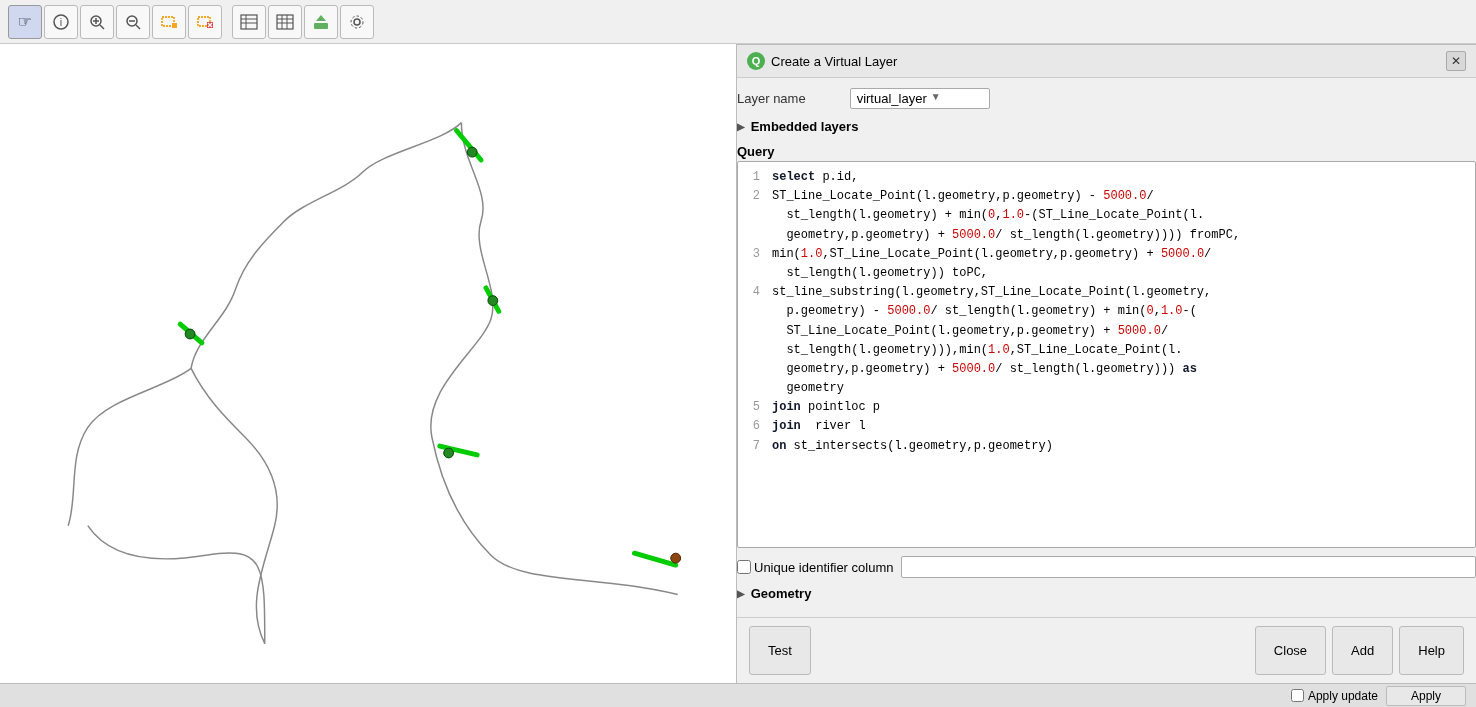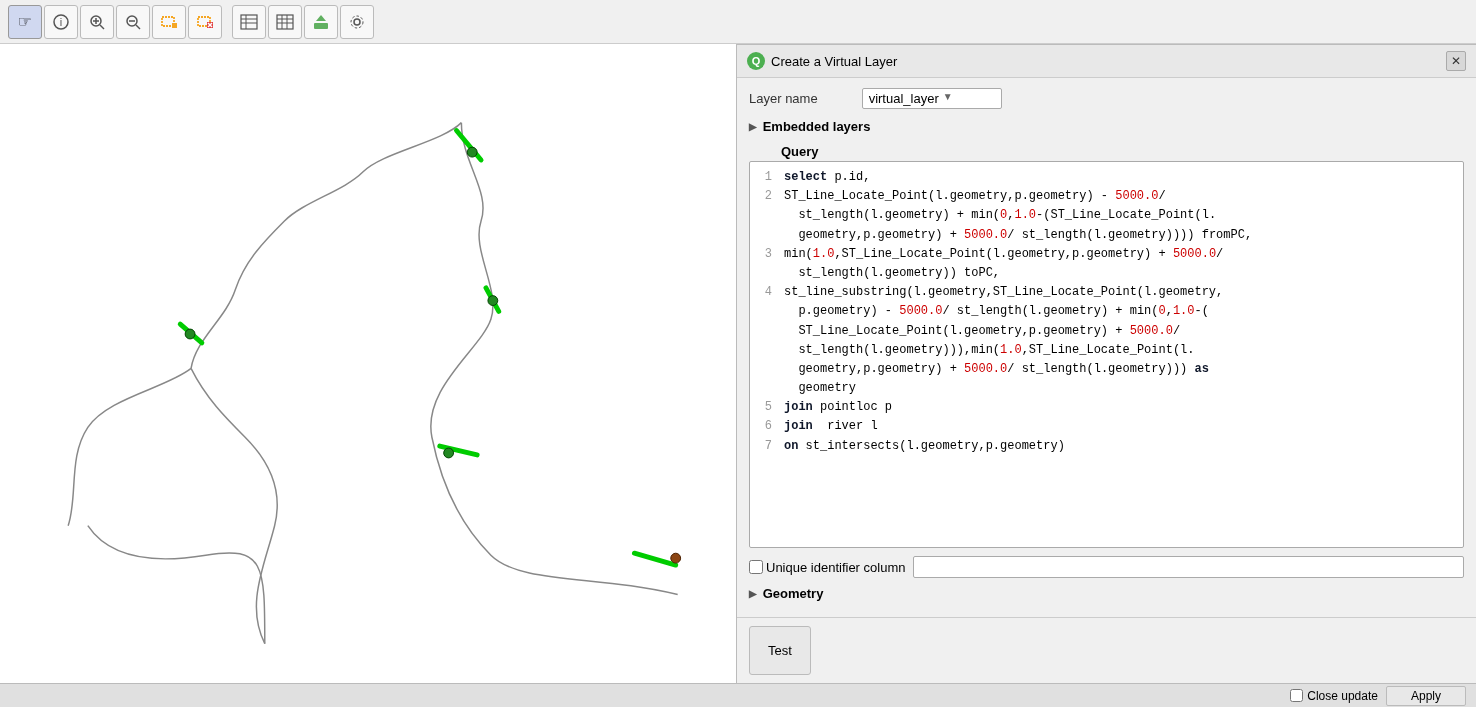--- a/index.html
+++ b/index.html
@@ -104,21 +104,21 @@
       border-radius: 2px;
       display: flex;
       align-items: center;
       justify-content: center;
       cursor: pointer;
       font-size: 12px;
       color: #333;
     }
 
     .dialog-body {
-      padding: 10px 12px;
+      padding: 10px 0;
       display: flex;
       flex-direction: column;
       gap: 8px;
       flex: 1;
       overflow: hidden;
     }
 
     
     .layer-name-row {
       display: flex;
@@ -161,21 +161,20 @@
     .collapsible-arrow {
       font-size: 10px;
       color: #555;
     }
 
     
     .query-label {
       font-weight: bold;
       font-size: 13px;
       margin-bottom: 2px;
-      margin-left: 32px;
     }
     .query-editor {
       background: white;
       border: 1px solid #aaa;
       border-radius: 2px;
       font-family: 'Courier New', Courier, monospace;
       font-size: 12px;
       padding: 6px 8px;
       overflow-y: auto;
       flex: 1;
@@ -476,23 +475,28 @@
           <span class="collapsible-arrow">▶</span>
           <span>Geometry</span>
         </div>
       </div>
     </div>
 
     <div class="dialog-footer">
       <div class="footer-left">
         <button class="dlg-btn">Test</button>
       </div>
+      <div class="footer-right">
+        <button class="dlg-btn">Close</button>
+        <button class="dlg-btn">Add</button>
+        <button class="dlg-btn">Help</button>
+      </div>
     </div>
   </div>
 </div>
 
 <div class="statusbar">
   <div class="status-live">
     <input type="checkbox" style="width: 13px; height: 13px;">
-    <span>Close update</span>
+    <span>Apply update</span>
   </div>
   <button class="apply-btn">Apply</button>
 </div>
 
 </body></html>

